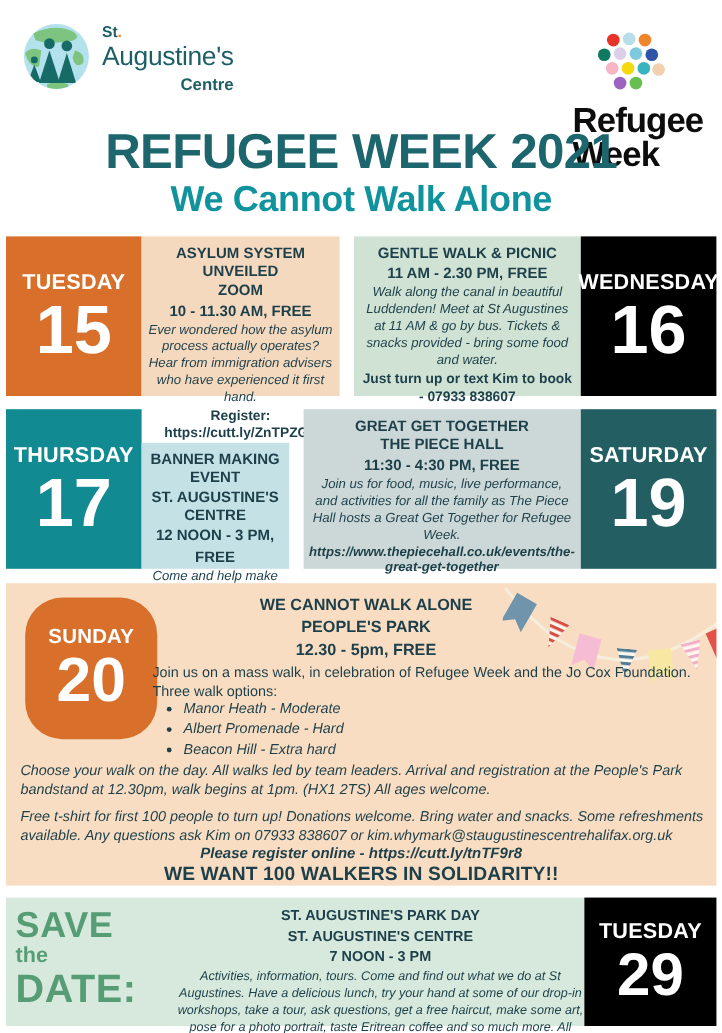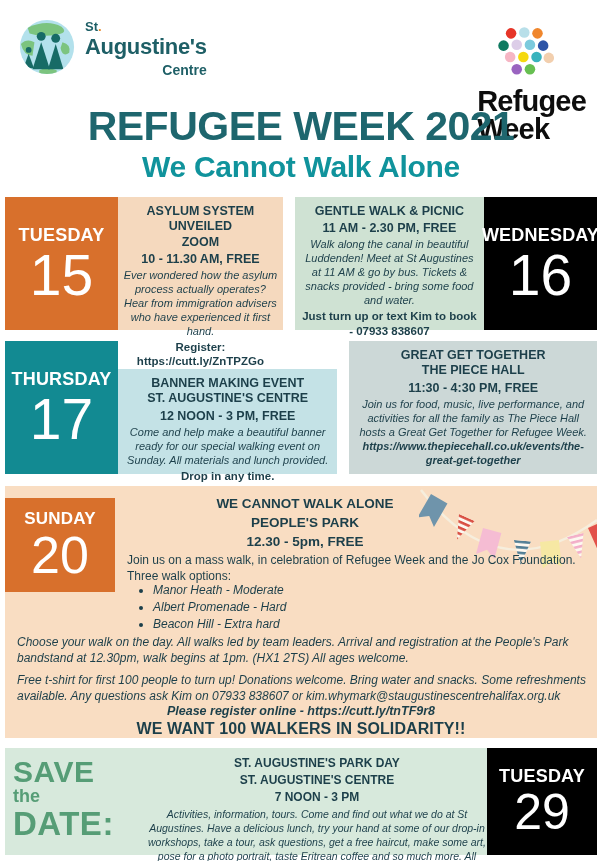--- a/index.html
+++ b/index.html
@@ -7,60 +7,60 @@
   body { width:602px; height:861px; font-family:"Liberation Sans","DejaVu Sans",sans-serif; }
   .poster { position:relative; width:602px; height:861px; background:#fff; overflow:hidden; }
   .pre { white-space:pre-wrap; }
 
   
   .logo-left { position:absolute; top:18px; left:18px; display:flex; align-items:flex-start; }
   .globe { width:58px; height:58px; }
   .org-text { margin-left:9px; padding-top:2px; }
   .org-st { font-size:13px; font-weight:bold; color:#1e5f66; line-height:1; }
   .org-st .dot { color:#e8892a; }
-  .org-name { font-size:22px; font-weight:bold; color:#1e5f66; line-height:1.25; letter-spacing:-0.3px; }
+  .org-name { font-size:22px; font-weight:normal; color:#1e5f66; line-height:1.25; letter-spacing:-0.3px; }
   .org-suffix { font-size:14px; font-weight:bold; color:#1e5f66; text-align:right; line-height:1.3; }
   .logo-right { position:absolute; top:24px; right:16px; display:flex; align-items:center;flex-direction:column; }
   .rw-dots { width:66px; height:64px; }
   .rw-word { margin-left:6px; font-size:29px; font-weight:800; color:#0d0d0d; line-height:0.95; letter-spacing:-0.8px; }
 
   .page-title { position:absolute; top:103px; left:0; width:602px; text-align:center;
     font-size:41px; font-weight:800; color:#1e666e; letter-spacing:-0.5px; }
   .page-subtitle { position:absolute; top:150px; left:0; width:602px; text-align:center;
     font-size:30px; font-weight:800; color:#10939c; letter-spacing:-0.3px; }
 
   
   .row { position:absolute; left:5px; width:592px; height:133px; display:flex; }
   .row1 { top:197px; }
   .row2 { top:341px; }
   .gap  { width:12px; flex:0 0 12px; }
 
   .daytile { flex:0 0 113px; width:113px; color:#fff; display:flex; flex-direction:column;
     justify-content:center; align-items:center; text-align:center; }
   .daytile .dname { font-size:18px; font-weight:bold; letter-spacing:0.2px; }
-  .daytile .dnum  { font-size:57px; font-weight:normal; line-height:0.95; margin-top:2px; }
+  .daytile .dnum  { font-size:57px; font-weight:bold; line-height:0.95; margin-top:2px; }
   .bg-orange { background:#d8702c; }
   .bg-green  { background:#000000; }
   .bg-teal   { background:#128a92; }
   .bg-darkteal { background:#235f62; }
 
   .card { flex:1 1 auto; padding:7px 5px 4px 5px; text-align:center; color:#1c3f4a; }
   .bg-beige     { background:#f5d9be; }
   .bg-ltgreen   { background:#cfe2d3; }
   .bg-ltteal    { background:#c4e2e6;margin-top:28px; }
   .bg-ltgrey    { background:#ccd8d7; }
   .card .etitle { font-size:12.5px; font-weight:bold; line-height:1.22; }
   .card .etime  { font-size:12.5px; font-weight:bold; line-height:1.45; }
   .card .edesc  { font-size:11px; font-style:italic; line-height:1.27; margin-top:1px; }
   .card .eact   { font-size:11.5px; font-weight:bold; line-height:1.25; margin-top:1px; }
   .card .elink  { font-size:11px; font-style:italic; font-weight:600; line-height:1.27; }
 
   
   .sunday { position:absolute; top:486px; left:5px; width:592px; height:252px; background:#f9ddc2; color:#1c3f4a; }
-  .sun-tile { position:absolute; top:12px; left:0; width:110px; height:94px; }
+  .sun-tile { position:absolute; top:12px; left:16px; width:110px; height:118px;border-radius:31px; }
   .sun-tile .dname { font-size:17px; }
   .sun-tile .dnum { font-size:52px; }
   .bunting { position:absolute; top:0; right:0; width:178px; height:90px; }
   .sun-head { position:absolute; top:8px; left:118px; width:364px; text-align:center;
     font-size:13.5px; font-weight:bold; line-height:1.42; }
   .sun-intro { position:absolute; top:66px; left:122px; width:474px;
     font-size:12px; line-height:1.35; }
   .sun-walks { position:absolute; top:96px; left:148px; list-style:disc; }
   .sun-walks li { font-size:12px; font-style:italic; line-height:1.42; }
   .sun-para1 { position:absolute; top:148px; left:12px; width:576px;
@@ -182,20 +182,24 @@
       <div class="eact">Drop in any time.</div>
     </div>
     <div class="gap"></div>
     <div class="card bg-ltgrey">
       <div class="etitle pre">GREAT GET TOGETHER
 THE PIECE HALL</div>
       <div class="etime">11:30 - 4:30 PM, FREE</div>
       <div class="edesc">Join us for food, music, live performance, and activities for all the family as The Piece Hall hosts a Great Get Together for Refugee Week.</div>
       <div class="elink">https://www.thepiecehall.co.uk/events/the-great-get-together</div>
     </div>
+    <div class="daytile bg-darkteal">
+      <div class="dname">SATURDAY</div>
+      <div class="dnum">19</div>
+    </div>
   </div>
 
   <div class="sunday">
     <svg class="bunting" viewBox="0 0 178 90">
       <defs>
         <pattern id="ps-red" width="8" height="5.5" patternUnits="userSpaceOnUse">
           <rect width="8" height="5.5" fill="#fdf8f0"></rect>
             <rect width="8" height="2.6" fill="#d94f43"></rect>
         </pattern>
         <pattern id="ps-blue" width="8" height="5.5" patternUnits="userSpaceOnUse">

